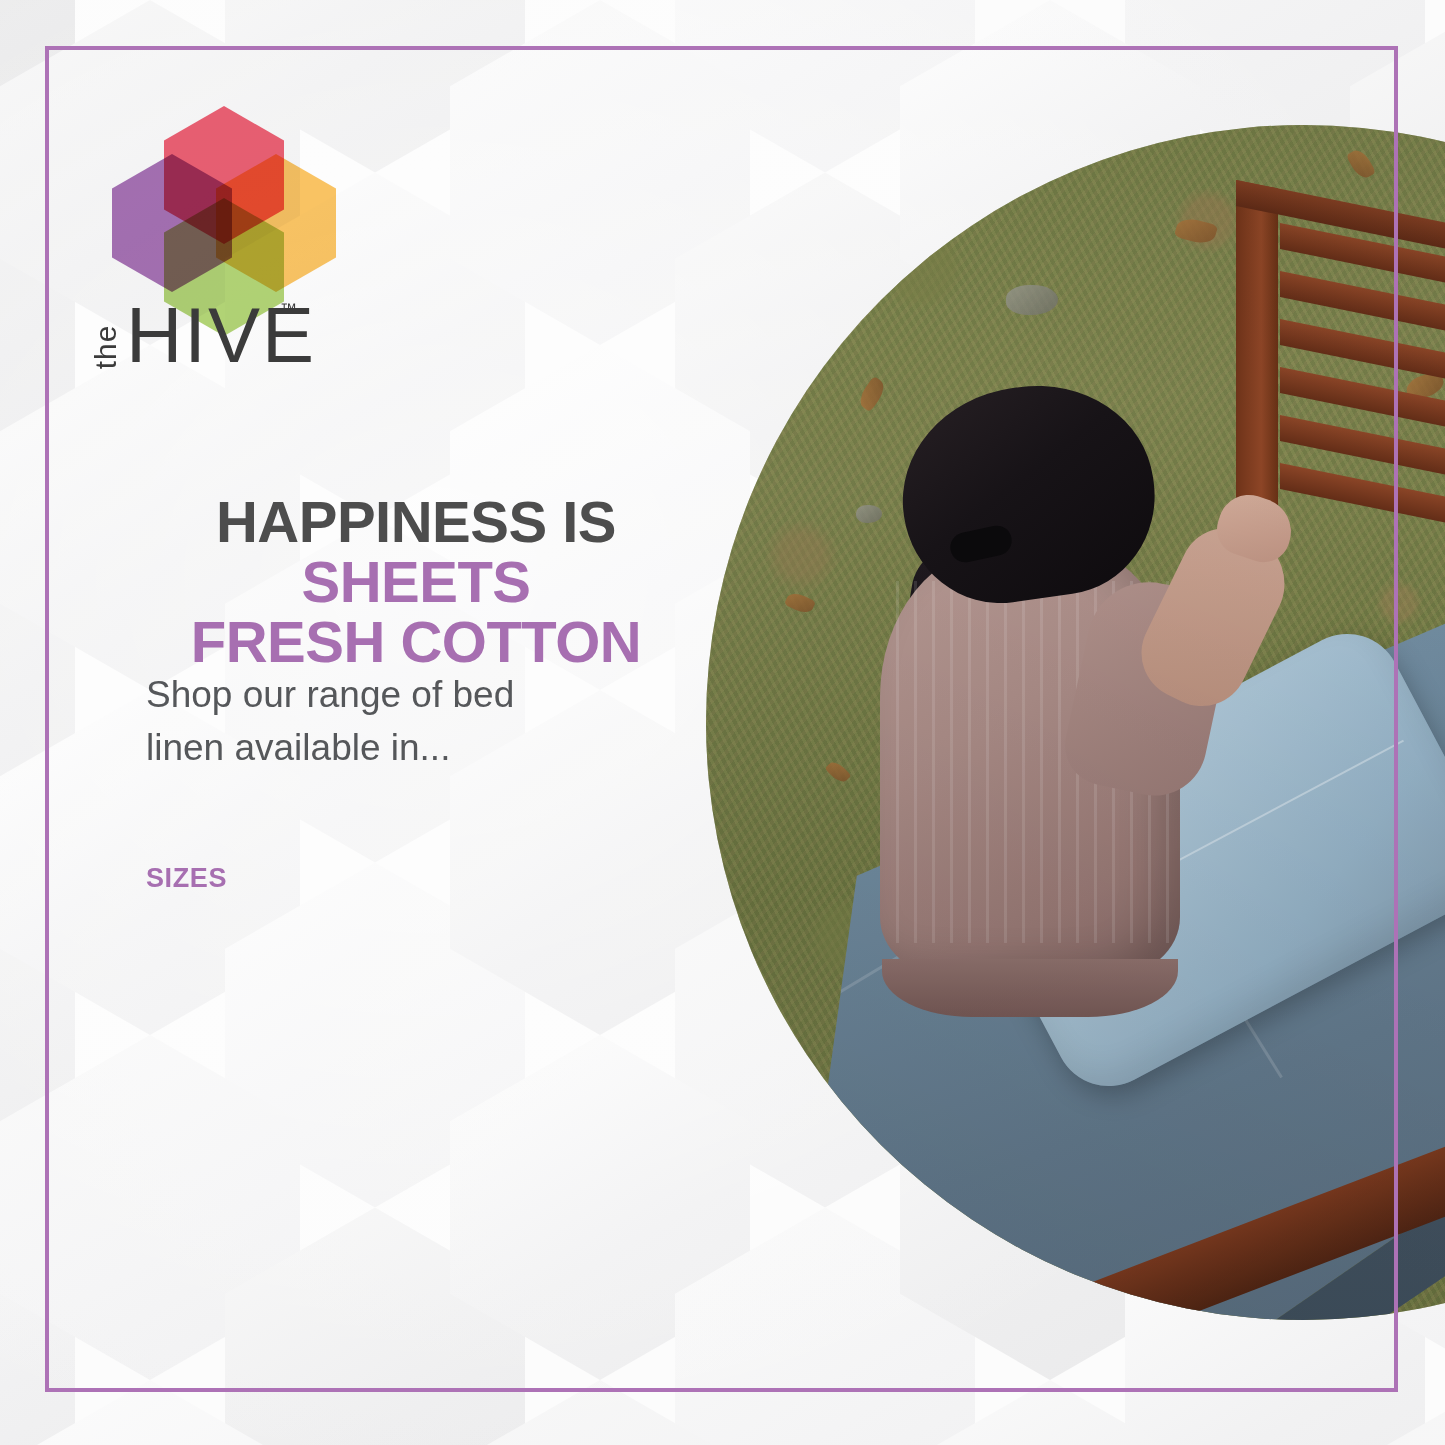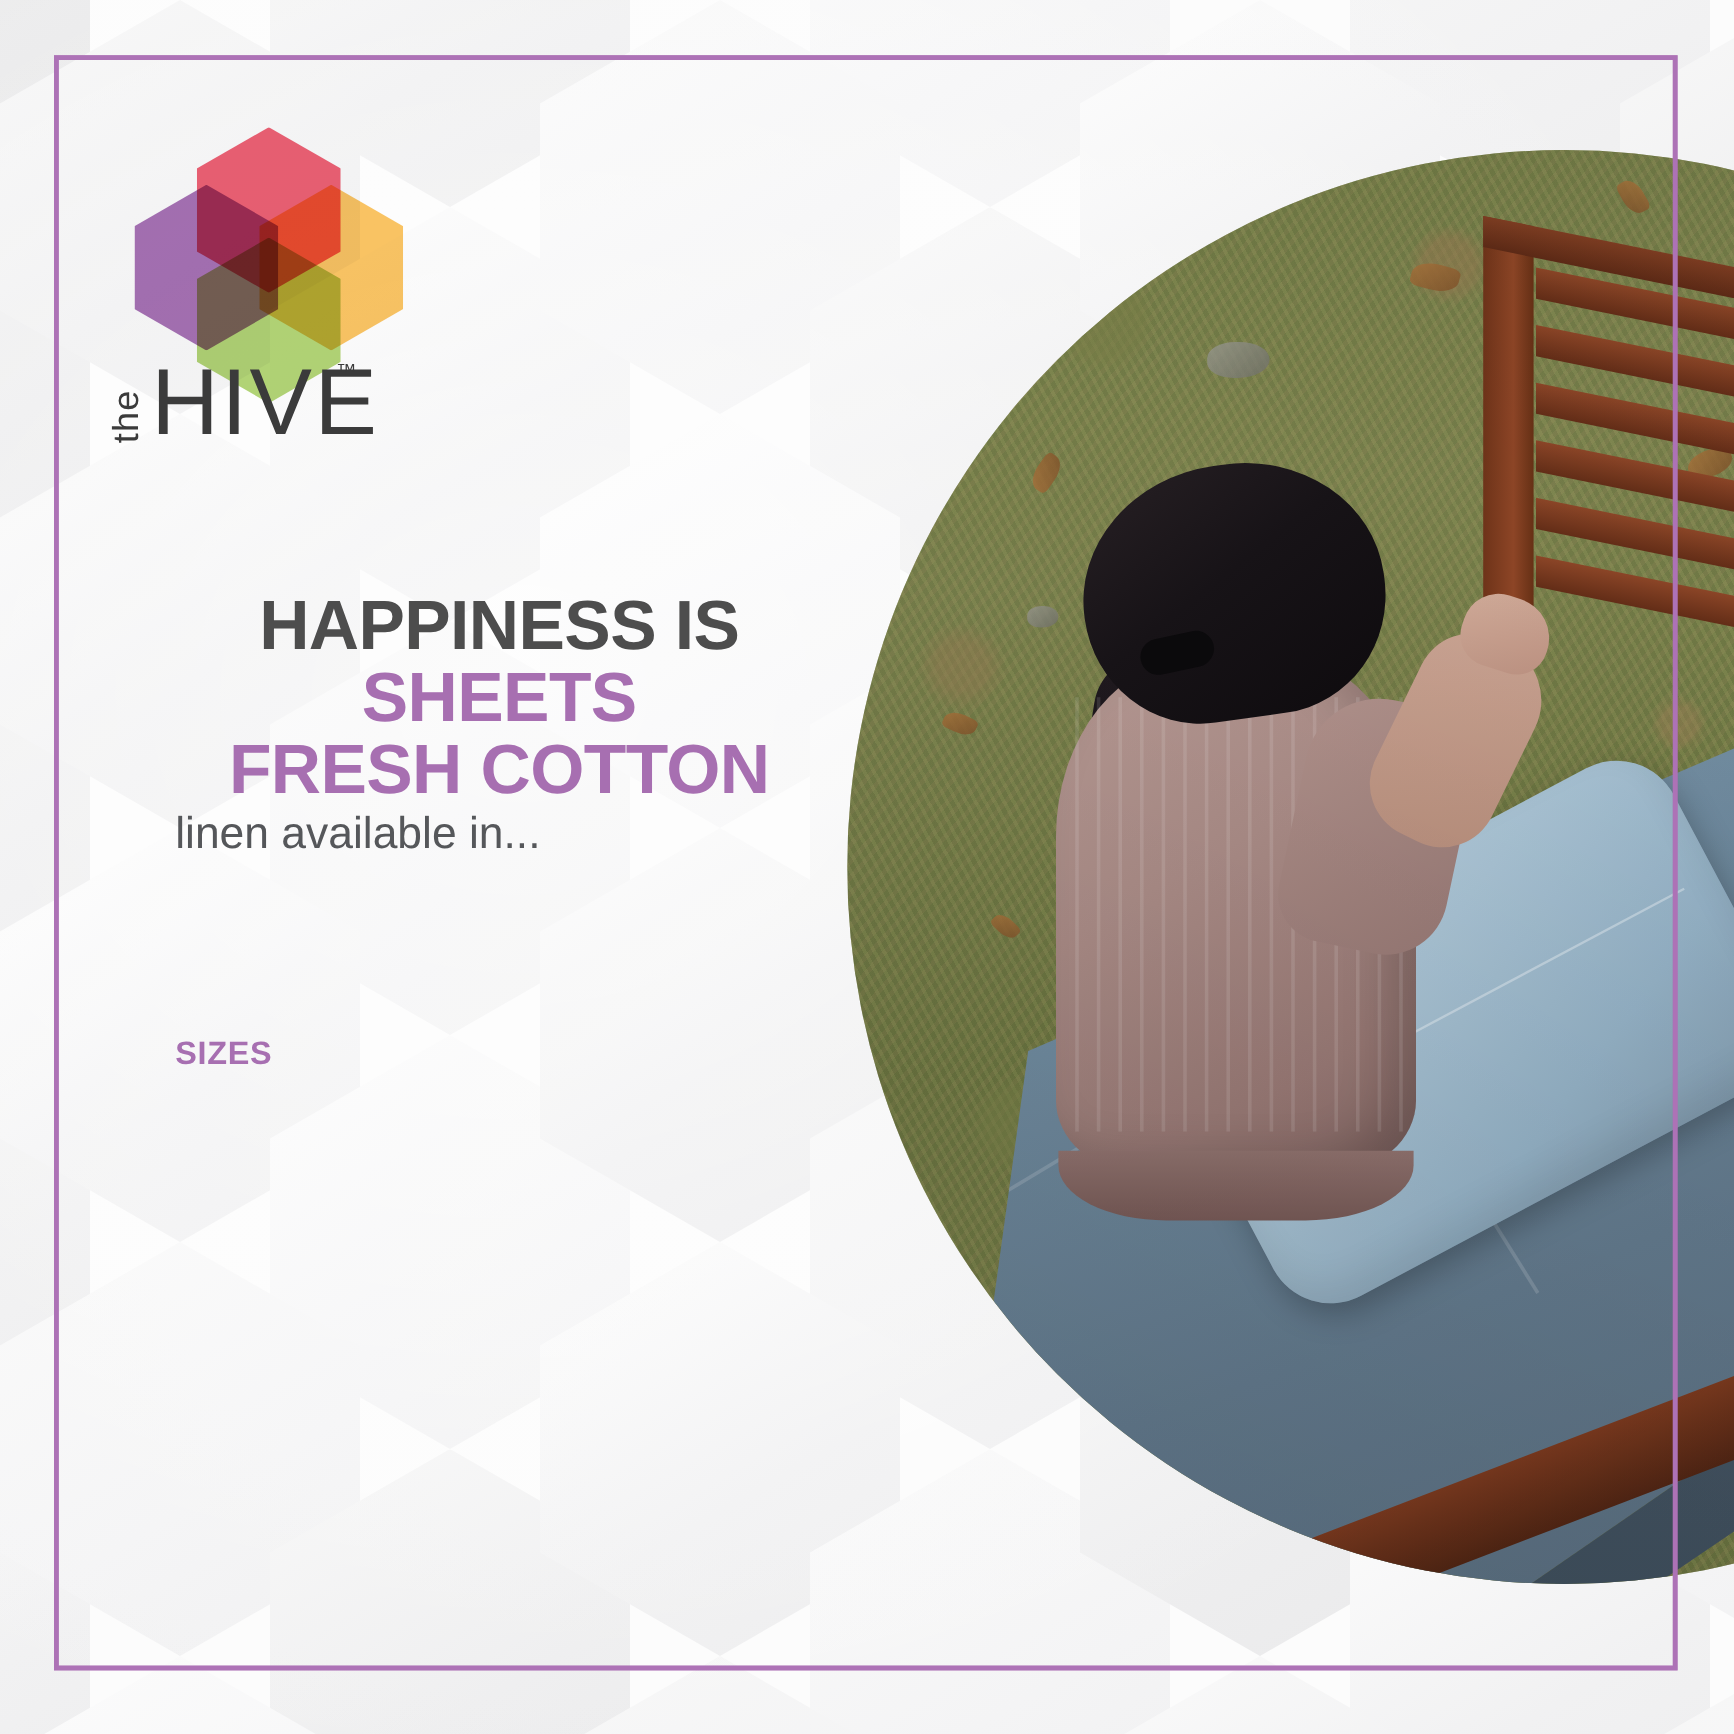--- a/index.html
+++ b/index.html
@@ -413,20 +413,21 @@
     <span class="wm-tm">™</span>
   </div>
 
   <div class="headline">
     <div class="hl-line hl-dark">HAPPINESS IS</div>
     <div class="hl-line hl-accent">SHEETS</div>
     <div class="hl-line hl-accent">FRESH COTTON</div>
   </div>
 
   <div class="subtitle">
+    <div>Shop our range of bed</div>
     <div>linen available in...</div>
   </div>
 
   <div class="specs">
     <div class="spec-group">
       <div class="spec-label">SIZES</div>
     </div>
   </div>
 
 </div>

